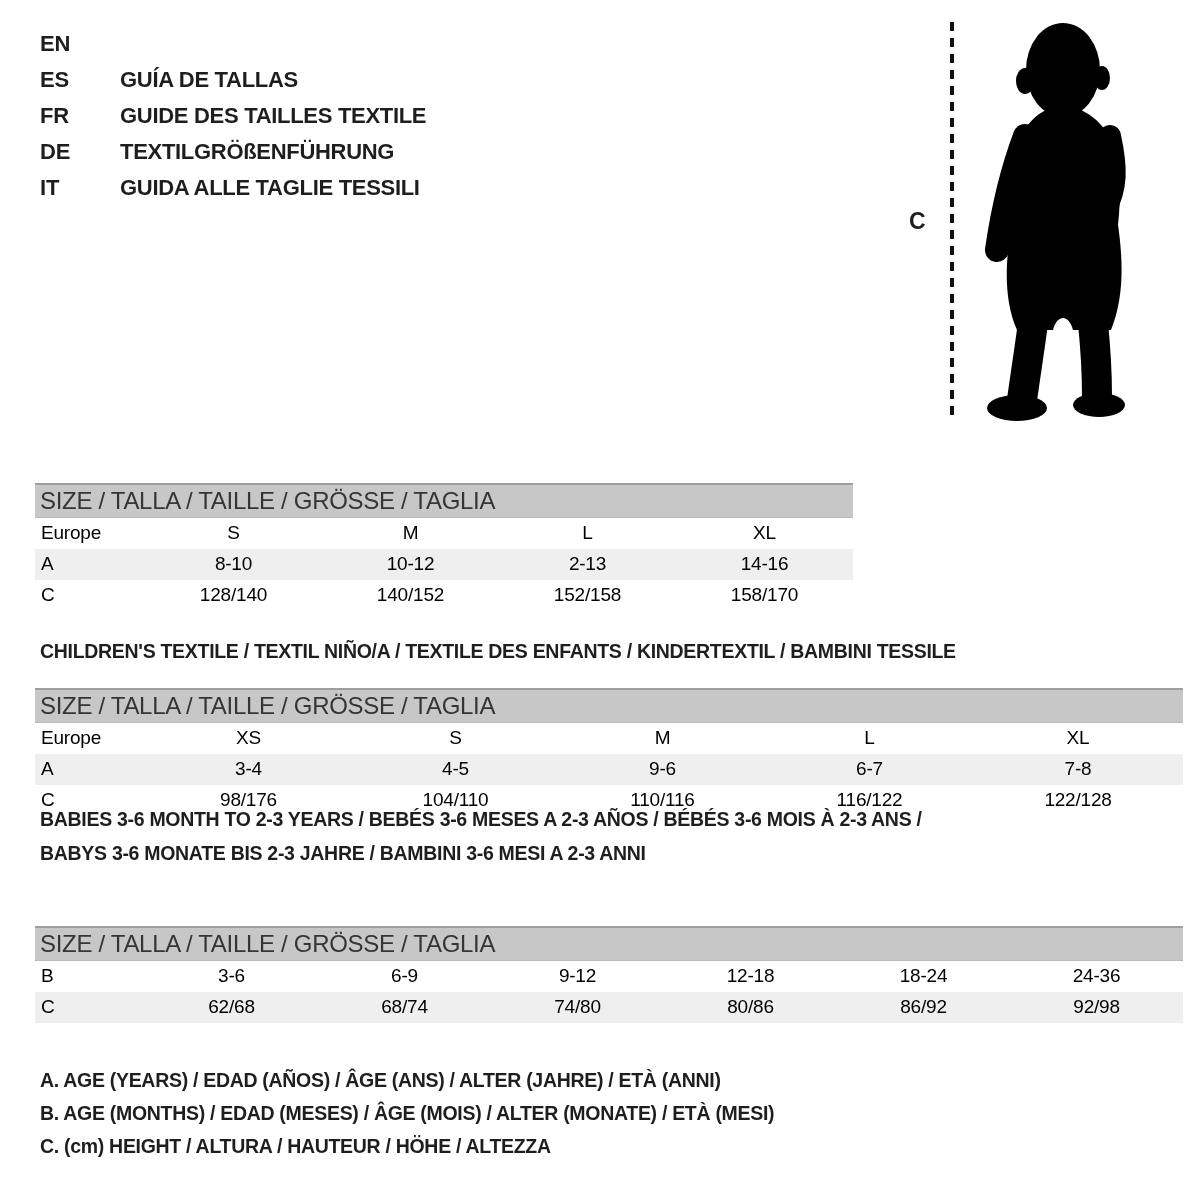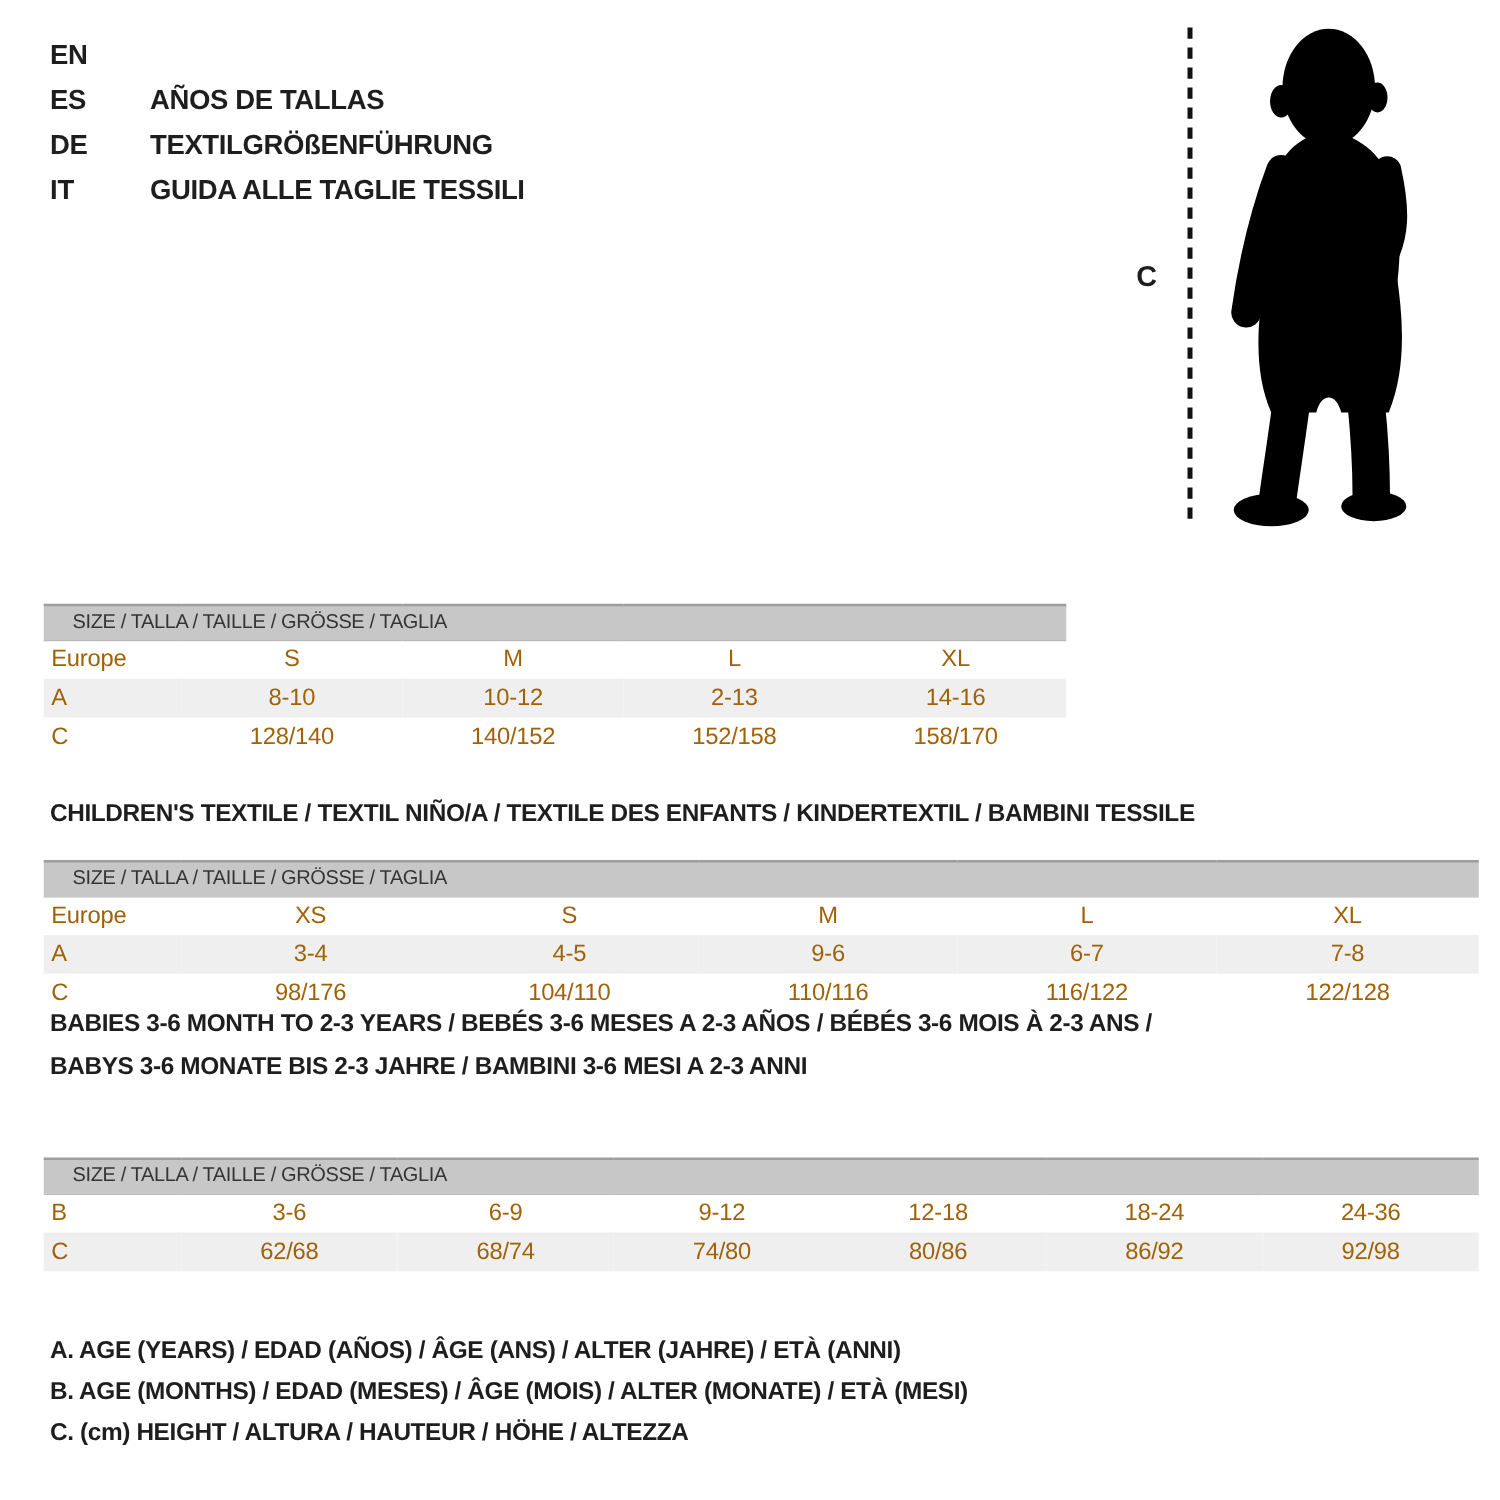--- a/index.html
+++ b/index.html
@@ -24,44 +24,48 @@
   .title-junior   { top:433px; }
   .title-children { top:640px; }
   .title-babies   { top:802px; line-height:34px; }
 
   
   .size-table { position:absolute; left:35px; border-collapse:collapse; table-layout:fixed; }
   .t1 { top:483px; width:818px; }
   .t2 { top:688px; width:1148px; }
   .t3 { top:926px; width:1148px; }
   .size-table th { background:#c7c7c7; border-top:2px solid #9e9e9e; border-bottom:1px solid #b9b9b9;
-                   height:28px; text-align:left; padding:2px 23px; font-weight:normal;
-                   font-size:16px; color:#353535; letter-spacing:-0.3px; }
-  .size-table td { height:31px; text-align:center; font-size:19px; color:#a16207;
+                   height:28px; text-align:left; padding:2px 5px; font-weight:normal;
+                   font-size:24px; color:#353535; letter-spacing:-0.3px; }
+  .size-table td { height:31px; text-align:center; font-size:19px; color:#000000;
                    vertical-align:middle; letter-spacing:-0.2px; }
   .size-table td.lbl { text-align:left; padding-left:6px; }
   .size-table tr.shaded td { background:#efefef; }
 
   
   .footnotes { position:absolute; left:40px; top:1064px; }
   .footnote { font-weight:bold; font-size:19.5px; line-height:33px; letter-spacing:-0.3px;
               white-space:nowrap; }
 </style>
 </head>
 <body>
 
 <div class="canvas">
 
   <div class="lang-block">
     <div class="lang-row">
       <span class="lang-code">EN</span>
     </div>
     <div class="lang-row">
       <span class="lang-code">ES</span>
-      <span class="lang-title">AÑOS DE TALLAS</span>
+      <span class="lang-title">GUÍA DE TALLAS</span>
+    </div>
+    <div class="lang-row">
+      <span class="lang-code">FR</span>
+      <span class="lang-title">GUIDE DES TAILLES TEXTILE</span>
     </div>
     <div class="lang-row">
       <span class="lang-code">DE</span>
       <span class="lang-title">TEXTILGRÖßENFÜHRUNG</span>
     </div>
     <div class="lang-row">
       <span class="lang-code">IT</span>
       <span class="lang-title">GUIDA ALLE TAGLIE TESSILI</span>
     </div>
   </div>

